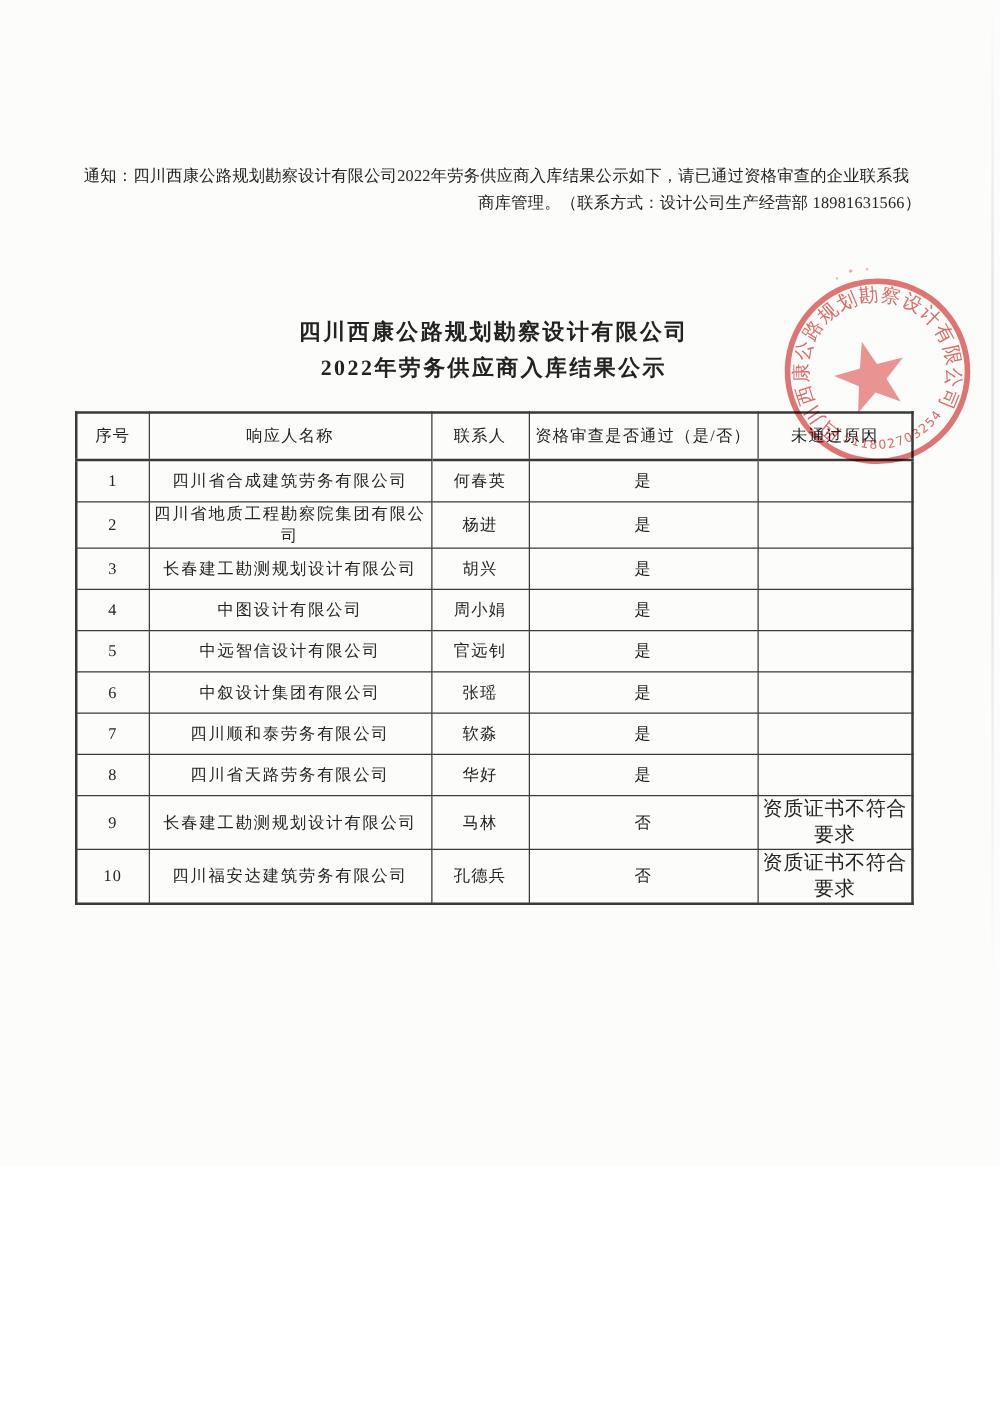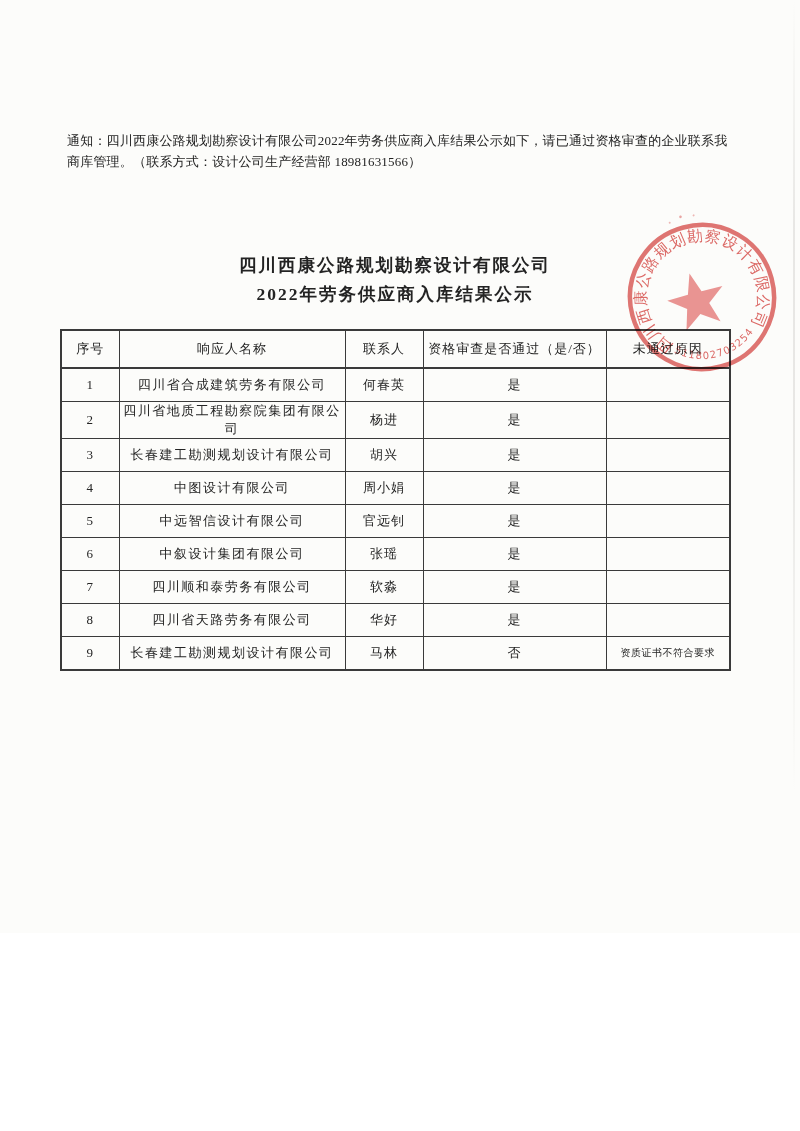--- a/index.html
+++ b/index.html
@@ -10,21 +10,21 @@
     font-family:"Liberation Serif","DejaVu Serif",serif;
     color:#232323;
     overflow:hidden;
   }
   
   .notice{
     position:absolute;left:67px;top:118px;width:670px;
     font-size:13px;line-height:20.5px;letter-spacing:0.2px;
   }
   .notice-line{display:block;white-space:nowrap;}
-  .notice-line.centered{text-align:left;}
+  .notice-line.centered{text-align:right;}
   
   .title{
     position:absolute;left:0;top:251px;width:790px;
     text-align:center;font-weight:bold;
     font-size:17.5px;line-height:29px;letter-spacing:2px;
   }
   
   .doc-table{
     position:absolute;left:60px;top:329px;width:669px;
     border-collapse:collapse;table-layout:fixed;
@@ -32,21 +32,21 @@
   }
   .doc-table th,.doc-table td{
     border:1px solid #3a3a3a;
     text-align:center;vertical-align:middle;
     font-weight:normal;font-size:13px;color:#242424;
     padding:0 1px;overflow:hidden;margin-top:20px;
   }
   .doc-table thead th{height:36px;border-bottom-width:2px;letter-spacing:1px;}
   .doc-table tbody td{height:32px;letter-spacing:1px;}
   .doc-table tbody td:nth-child(2){letter-spacing:1.5px;}
-  .doc-table tbody td:nth-child(5){letter-spacing:0.5px;font-size:10px;}
+  .doc-table tbody td:nth-child(5){letter-spacing:0.5px;font-size:16px;}
   
   .seal{
     position:absolute;left:597px;top:192px;
     mix-blend-mode:multiply;
     pointer-events:none;
   }
   
   .scan-edge{
     position:absolute;top:0;right:5px;width:2px;height:1131px;
     background:linear-gradient(#ffffff00 0%,#c9c7c466 20%,#c9c7c466 40%,#ffffff00 70%);
@@ -141,20 +141,27 @@
           <td>是</td>
           <td></td>
         </tr>
         <tr>
           <td>9</td>
           <td>长春建工勘测规划设计有限公司</td>
           <td>马林</td>
           <td>否</td>
           <td>资质证书不符合要求</td>
         </tr>
+        <tr>
+          <td>10</td>
+          <td>四川福安达建筑劳务有限公司</td>
+          <td>孔德兵</td>
+          <td>否</td>
+          <td>资质证书不符合要求</td>
+        </tr>
       </tbody>
   </table>
 
   <svg class="seal" width="210" height="210" viewBox="0 0 210 210" aria-hidden="true">
     <defs>
       <path id="ringPath" d="M 65.4 144.6 A 56 56 0 1 1 144.6 144.6" fill="none"></path>
       <path id="numPath" d="M 63.5 151.1 A 62 62 0 0 0 146.5 151.1" fill="none"></path>
     </defs>
     <g transform="rotate(-15 105 105)">
       <circle cx="105" cy="105" r="72" fill="none" stroke="#d9504d" stroke-width="4.5" opacity="0.78"></circle>

